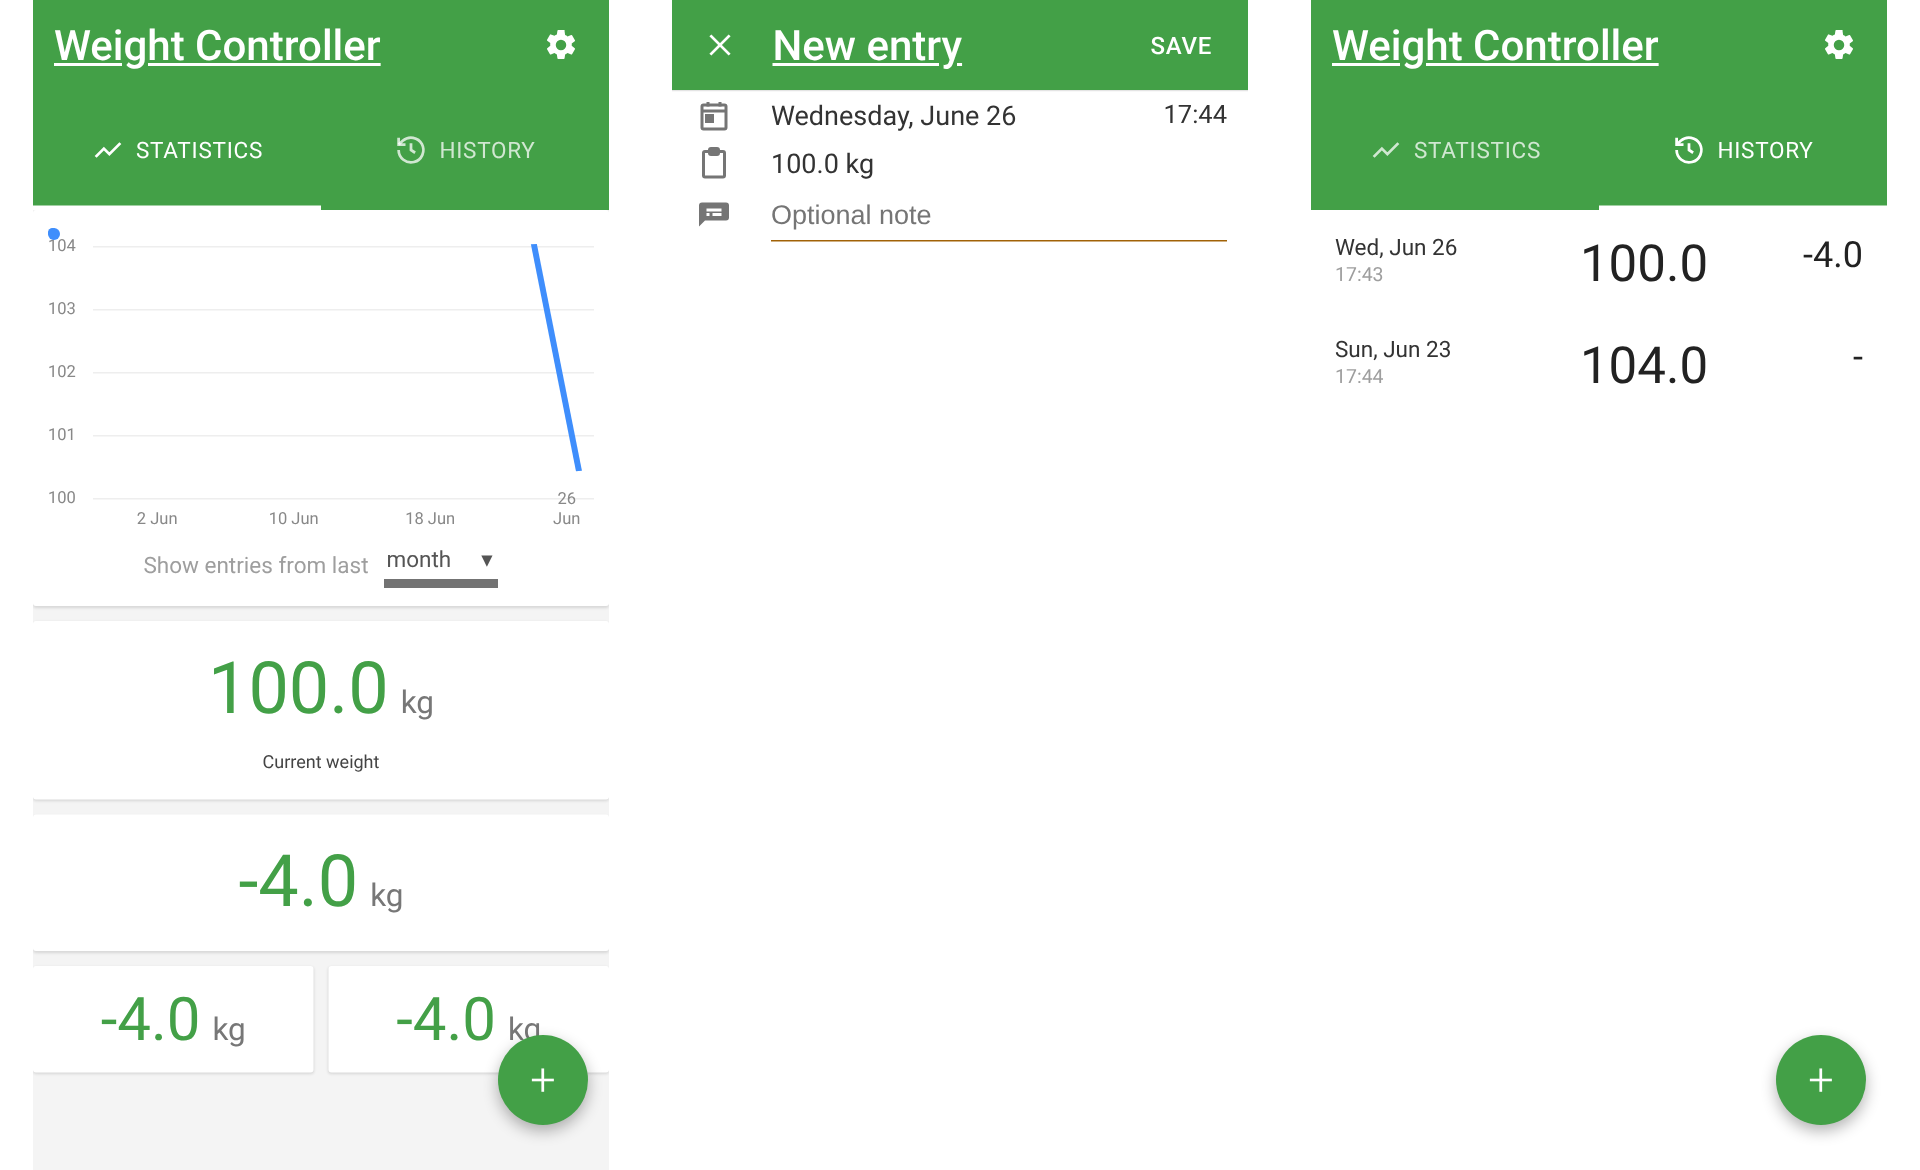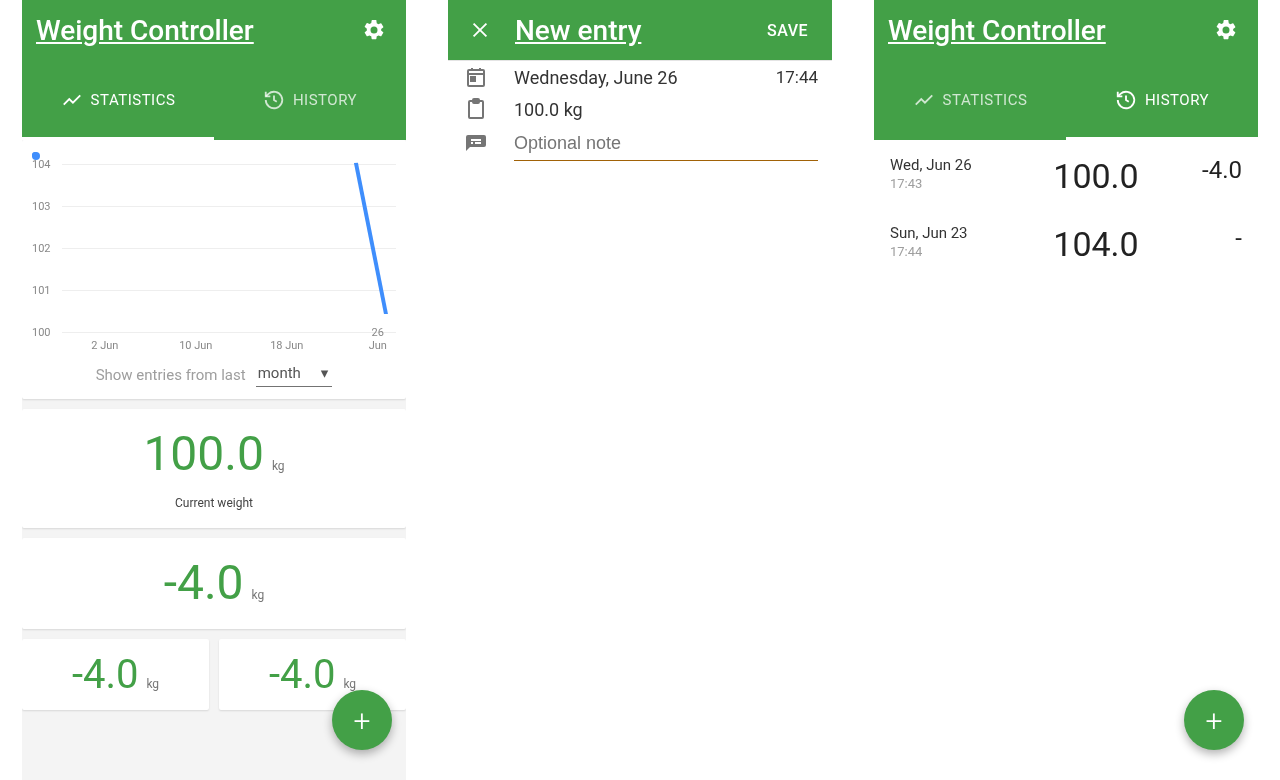--- a/index.html
+++ b/index.html
@@ -137,33 +137,33 @@
     gap: 10px;
     padding: 10px 0 4px;
     color: #9e9e9e;
     font-size: 15px;
   }
   .select {
     display: flex;
     align-items: center;
     gap: 20px;
     color: #555;
-    border-bottom: 1px solid #737373;
+    border-bottom: 6px solid #737373;
     padding: 2px 4px 4px 2px;
     cursor: pointer;
   }
   .stat-card { text-align: center; padding: 16px 0 18px; }
   .big-val {
     font-size: 48px;
     font-weight: 400;
     color: #43a047;
     display: inline-block;
   }
   .unit {
-    font-size: 12px;
+    font-size: 21px;
     color: #777;
     margin-left: 4px;
   }
   .stat-label {
     margin-top: 14px;
     font-size: 12px;
     color: #444;
   }
   .twin {
     display: flex;

